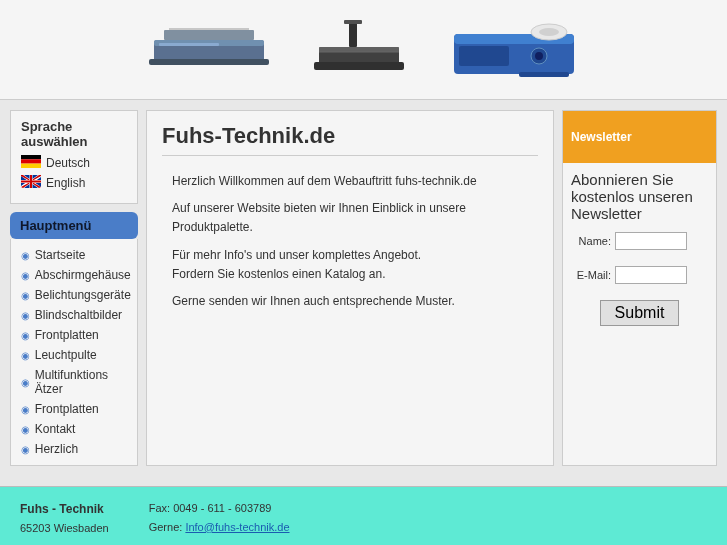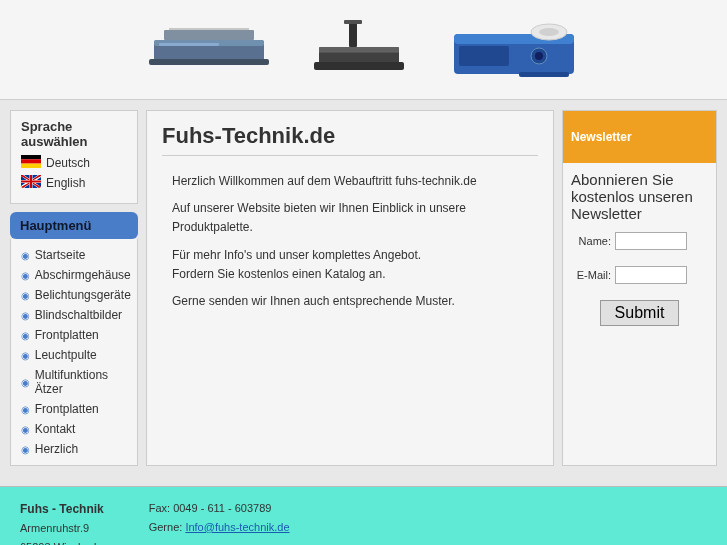--- a/index.html
+++ b/index.html
@@ -350,21 +350,20 @@
         </div>
         <button class="newsletter-submit">Submit</button>
       </div>
     </div>
 
   </div>
 
   <div class="footer">
     <div class="footer-col">
       <div class="footer-title">Fuhs - Technik</div>
-      <div>Armenruhstr.9</div>
       <div>65203 Wiesbaden</div>
     </div>
     <div class="footer-col">
       <div>Fax: 0049 - 611 - 603789</div>
       <div>
         <span>Gerne:</span>
         <a href="#">Info@fuhs-technik.de</a>
       </div>
     </div>
   </div>

